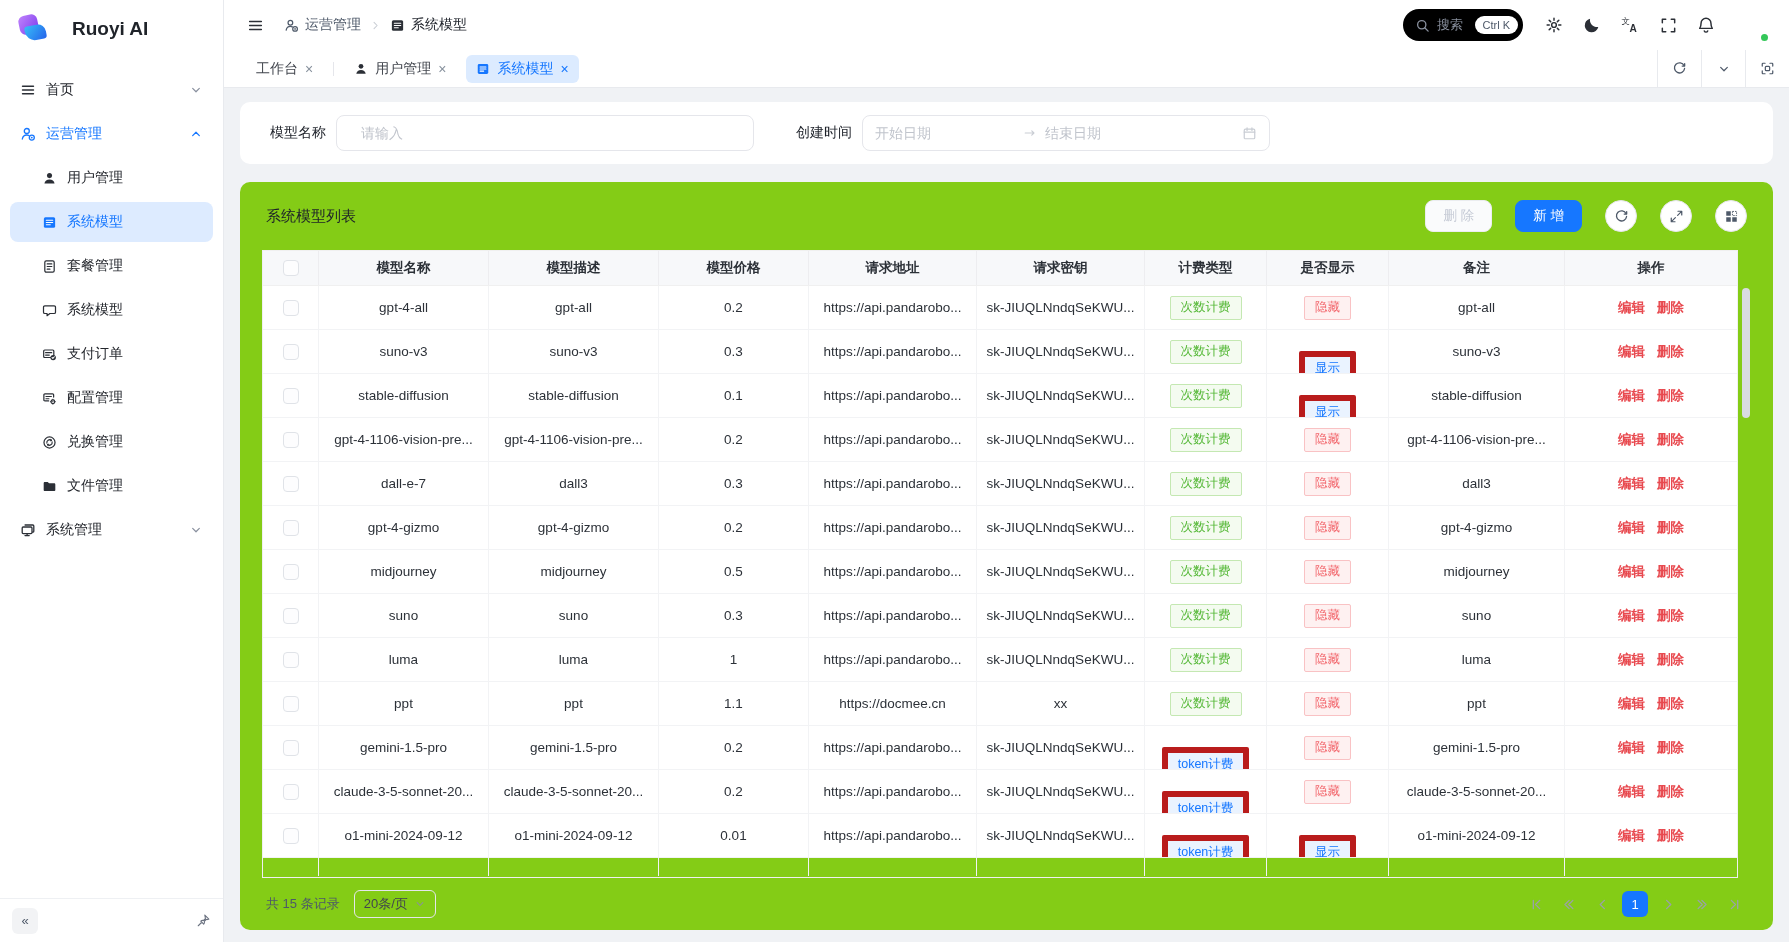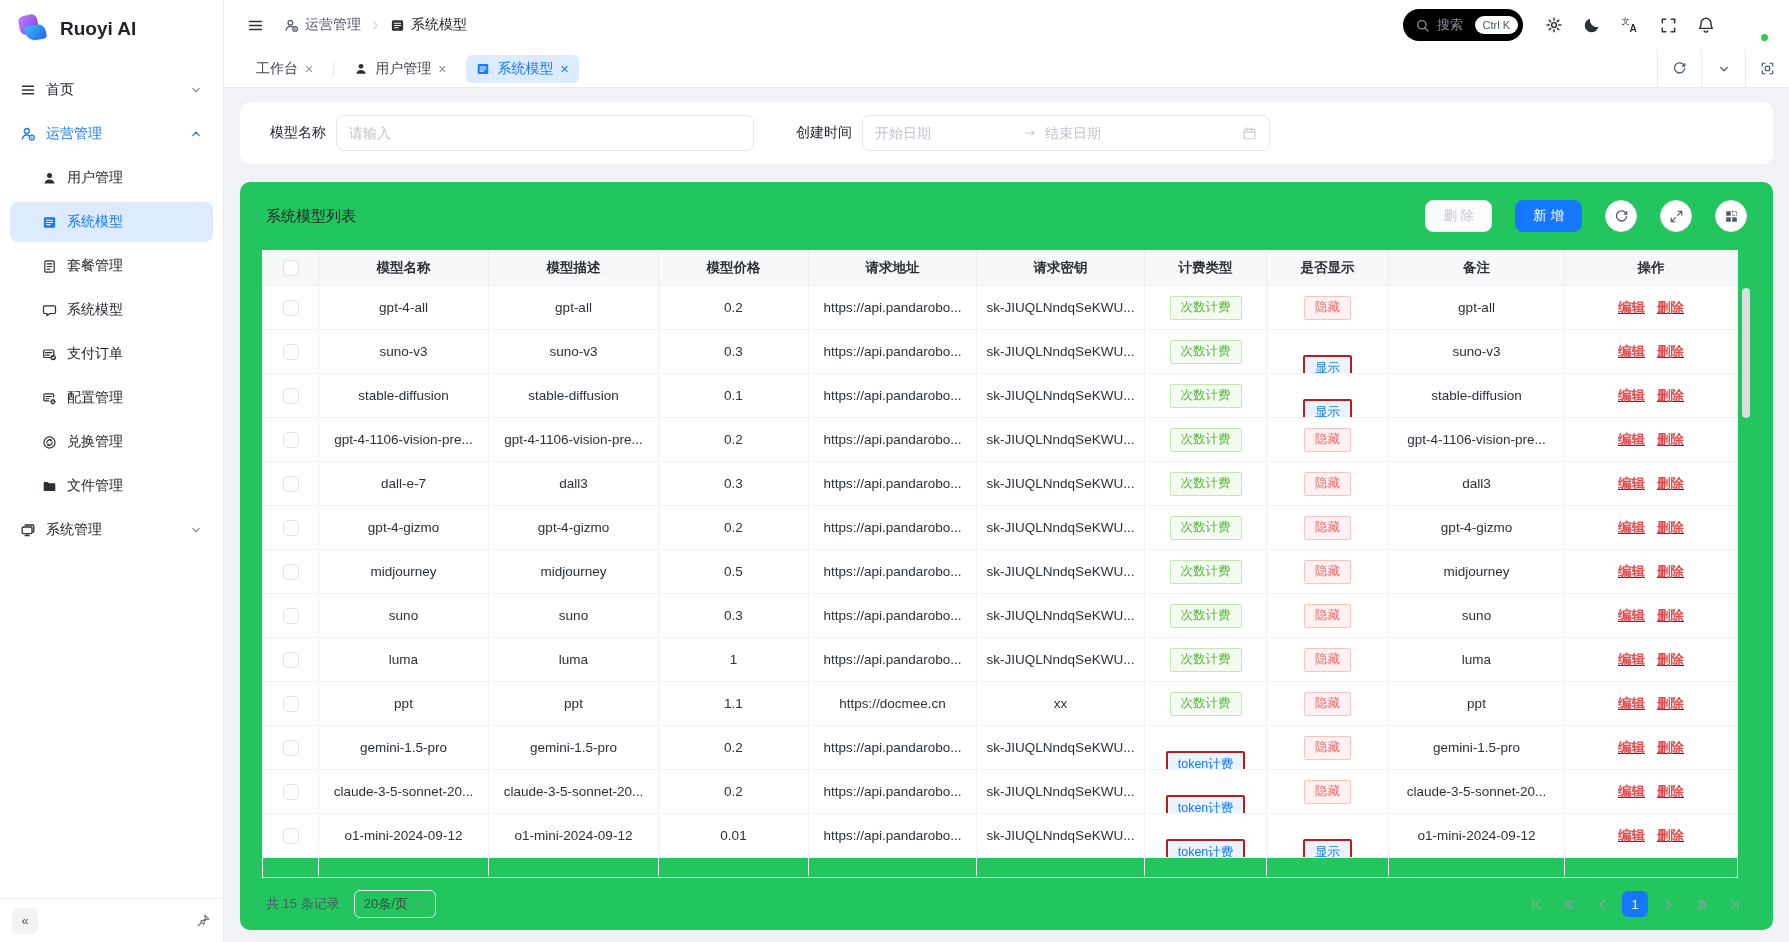--- a/index.html
+++ b/index.html
@@ -3,21 +3,21 @@
 <meta charset="utf-8">
 <style>
   * { box-sizing: border-box; margin: 0; padding: 0; }
   html,body { width:1789px; height:942px; overflow:hidden; }
   body { font-family: "Liberation Sans", "DejaVu Sans", sans-serif; background:#fff; color:#2c3138; }
   svg { display:block; }
   .app { display:flex; width:100%; height:100%; }
 
   
   .sidebar { width:224px; flex:0 0 224px; height:100%; border-right:1px solid #e8eaee; display:flex; flex-direction:column; background:#fff; }
-  .logo-row { height:58px; display:flex; align-items:center; gap:12px; padding:0 18px; }
+  .logo-row { height:58px; display:flex; align-items:center; gap:24px; padding:0 18px; }
   .logo-mark { position:relative; width:30px; height:30px; flex:0 0 30px; }
   .logo-mark::before { content:""; position:absolute; left:1px; top:1px; width:19px; height:19px; background:linear-gradient(135deg,#c084fc,#7c3aed); border-radius:6px 6px 2px 6px; transform:rotate(-12deg); }
   .logo-mark::after { content:""; position:absolute; left:7px; top:11px; width:21px; height:15px; background:linear-gradient(135deg,#38bdf8,#2563eb); border-radius:3px 8px 3px 10px; transform:rotate(-10deg); }
   .logo-text { font-size:19px; font-weight:700; color:#1f2329; }
   .nav { flex:1; overflow:hidden; padding-top:8px; }
   .nav-item { height:40px; margin:4px 10px; padding:0 10px; display:flex; align-items:center; gap:10px; border-radius:8px; font-size:14px; color:#23262c; cursor:pointer; }
   .nav-item .nicon { color:#2b2f36; display:flex; }
   .nav-item.child { padding-left:32px; }
   .nav-item .chev { margin-left:auto; color:#8a919f; display:flex; }
   .nav-item.parent-active, .nav-item.parent-active .nicon, .nav-item.parent-active .chev { color:#1677ff; }
@@ -52,57 +52,57 @@
   .tab.active .ticon, .tab.active .x { color:#1677ff; }
   .tab-sep { width:1px; height:14px; background:#e5e6eb; margin:0 10px; }
   .tabbar-right { margin-left:auto; display:flex; height:100%; }
   .tb-btn { width:44px; height:100%; border-left:1px solid #e8eaee; display:flex; align-items:center; justify-content:center; color:#4e5969; cursor:pointer; }
 
   .content { flex:1; background:#f0f2f5; padding:14px 16px 12px; display:flex; flex-direction:column; gap:18px; min-height:0; }
 
   
   .filter-card { flex:0 0 62px; background:#fff; border-radius:10px; display:flex; align-items:center; padding:0 16px 0 30px; }
   .f-label { font-size:14px; color:#1d2129; margin-right:10px; white-space:nowrap; }
-  .f-input { width:418px; height:36px; border:1px solid #e5e6eb; border-radius:8px; padding:0 12px; font-size:14px; color:#1d2129; outline:none; background:#fff; }
+  .f-input { width:418px; height:36px; border:1px solid #e5e6eb; border-radius:8px; padding:0 24px; font-size:14px; color:#1d2129; outline:none; background:#fff; }
   .f-input::placeholder { color:#c0c4cc; }
   .f-time-label { margin-left:42px; }
   .date-range { width:408px; height:36px; border:1px solid #e5e6eb; border-radius:8px; display:flex; align-items:center; padding:0 12px; gap:8px; background:#fff; }
   .date-range input { border:none; outline:none; width:140px; font-size:14px; color:#1d2129; background:transparent; }
   .date-range input::placeholder { color:#c0c4cc; }
   .date-range .arr { color:#c9cdd4; display:flex; }
   .date-range .cal { margin-left:auto; color:#c9cdd4; display:flex; cursor:pointer; }
   .filter-right { margin-left:auto; display:flex; align-items:center; gap:12px; }
   .btn { height:36px; padding:0 19px; border-radius:9px; font-size:14px; display:flex; align-items:center; justify-content:center; cursor:pointer; white-space:nowrap; }
   .btn-plain { background:#fff; border:1px solid #dcdfe6; color:#42464e; }
   .btn-primary { background:#1677ff; border:1px solid #1677ff; color:#fff; }
   .collapse-link { display:flex; align-items:center; gap:2px; color:#1677ff; font-size:14px; font-weight:600; cursor:pointer; }
 
   
-  .table-card { flex:1; background:#22c55e; border-radius:10px; display:flex; flex-direction:column; padding:0 22px; min-height:0; }
+  .table-card { flex:1; background:#84cc16; border-radius:10px; display:flex; flex-direction:column; padding:0 22px; min-height:0; }
   .card-head { height:68px; flex:0 0 68px; display:flex; align-items:center; padding:0 4px; }
   .card-title { font-size:15px; font-weight:500; color:#1d2129; }
   .card-head-right { margin-left:auto; display:flex; align-items:center; gap:23px; }
   .btn-sm { height:32px; padding:0 17px; border-radius:8px; font-size:13.5px; }
   .btn-disabled { background:#fafbfc; border:1px solid #ebedf0; color:#c4c9d4; cursor:not-allowed; }
   .circle-btn { width:32px; height:32px; border-radius:50%; border:1px solid #e5e6eb; color:#4e5969; display:flex; align-items:center; justify-content:center; cursor:pointer; background:#fff; }
 
   .table-outer { flex:1; position:relative; padding-right:13px; min-height:0; }
   .vscroll-thumb { position:absolute; top:38px; right:1px; width:8px; height:130px; border-radius:4px; background:#d9dce1; cursor:pointer; }
   .table { --cols:56px 170px 170px 150px 168px 168px 122px 122px 176px 1fr; height:100%; border:1px solid #f0f0f0; display:flex; flex-direction:column; overflow:hidden; }
   .thead { display:grid; grid-template-columns:var(--cols); flex:0 0 35px; background:#f7f8fa; border-bottom:1px solid #f0f0f0; }
   .th { display:flex; align-items:center; justify-content:center; font-size:13.5px; font-weight:700; color:#2c3138; border-right:1px solid #ededf0; overflow:hidden; white-space:nowrap; }
   .th:last-child { border-right:none; }
   .tbody { flex:1; overflow:hidden; }
   .trow { display:grid; grid-template-columns:var(--cols); height:44px; border-bottom:1px solid #f2f3f5; background:#fff; }
   .td { display:flex; align-items:center; justify-content:center; font-size:13.5px; color:#2c3138; border-right:1px solid #f2f3f5; padding:0 8px; overflow:hidden; white-space:nowrap; }
-  .td:last-child { border-right:none;text-decoration:underline; }
+  .td:last-child { border-right:none; }
   .checkbox { width:16px; height:16px; border:1.5px solid #e0e3e8; border-radius:4px; background:#fdfdfe; cursor:pointer; }
   .badge { display:inline-block; padding:2.5px 10px; border-radius:2px; font-size:12.5px; line-height:17px; white-space:nowrap; }
   .badge[data-variant="green"] { color:#55b837; background:#f4fbf0; border:1px solid #c4e8b2; }
-  .badge[data-variant="blue"]  { color:#1677ff; background:#eaf3ff; border:2px solid #b91c1c;margin-top:33px; }
+  .badge[data-variant="blue"]  { color:#1677ff; background:#eaf3ff; border:6px solid #b91c1c;margin-top:33px; }
   .badge[data-variant="red"]   { color:#f2666c; background:#fef1f1; border:1px solid #f9c2c4; }
   .td-actions { gap:12px; }
   .op-link { font-size:13.5px; font-weight:600; color:#e8494f; cursor:pointer; text-decoration:none; }
   .trow-partial { display:grid; grid-template-columns:var(--cols); height:18px; }
   .trow-partial div { border-right:1px solid #f2f3f5; }
   .trow-partial div:last-child { border-right:none; }
 
   .card-foot { height:52px; flex:0 0 52px; display:flex; align-items:center; gap:14px; font-size:13px; color:#4e5969; padding:0 4px; }
   .page-size { height:28px; border:1px solid #e5e6eb; border-radius:6px; display:flex; align-items:center; gap:6px; padding:0 9px; cursor:pointer; color:#42464e; }
   .page-size .caret { color:#8a919f; display:flex; }

